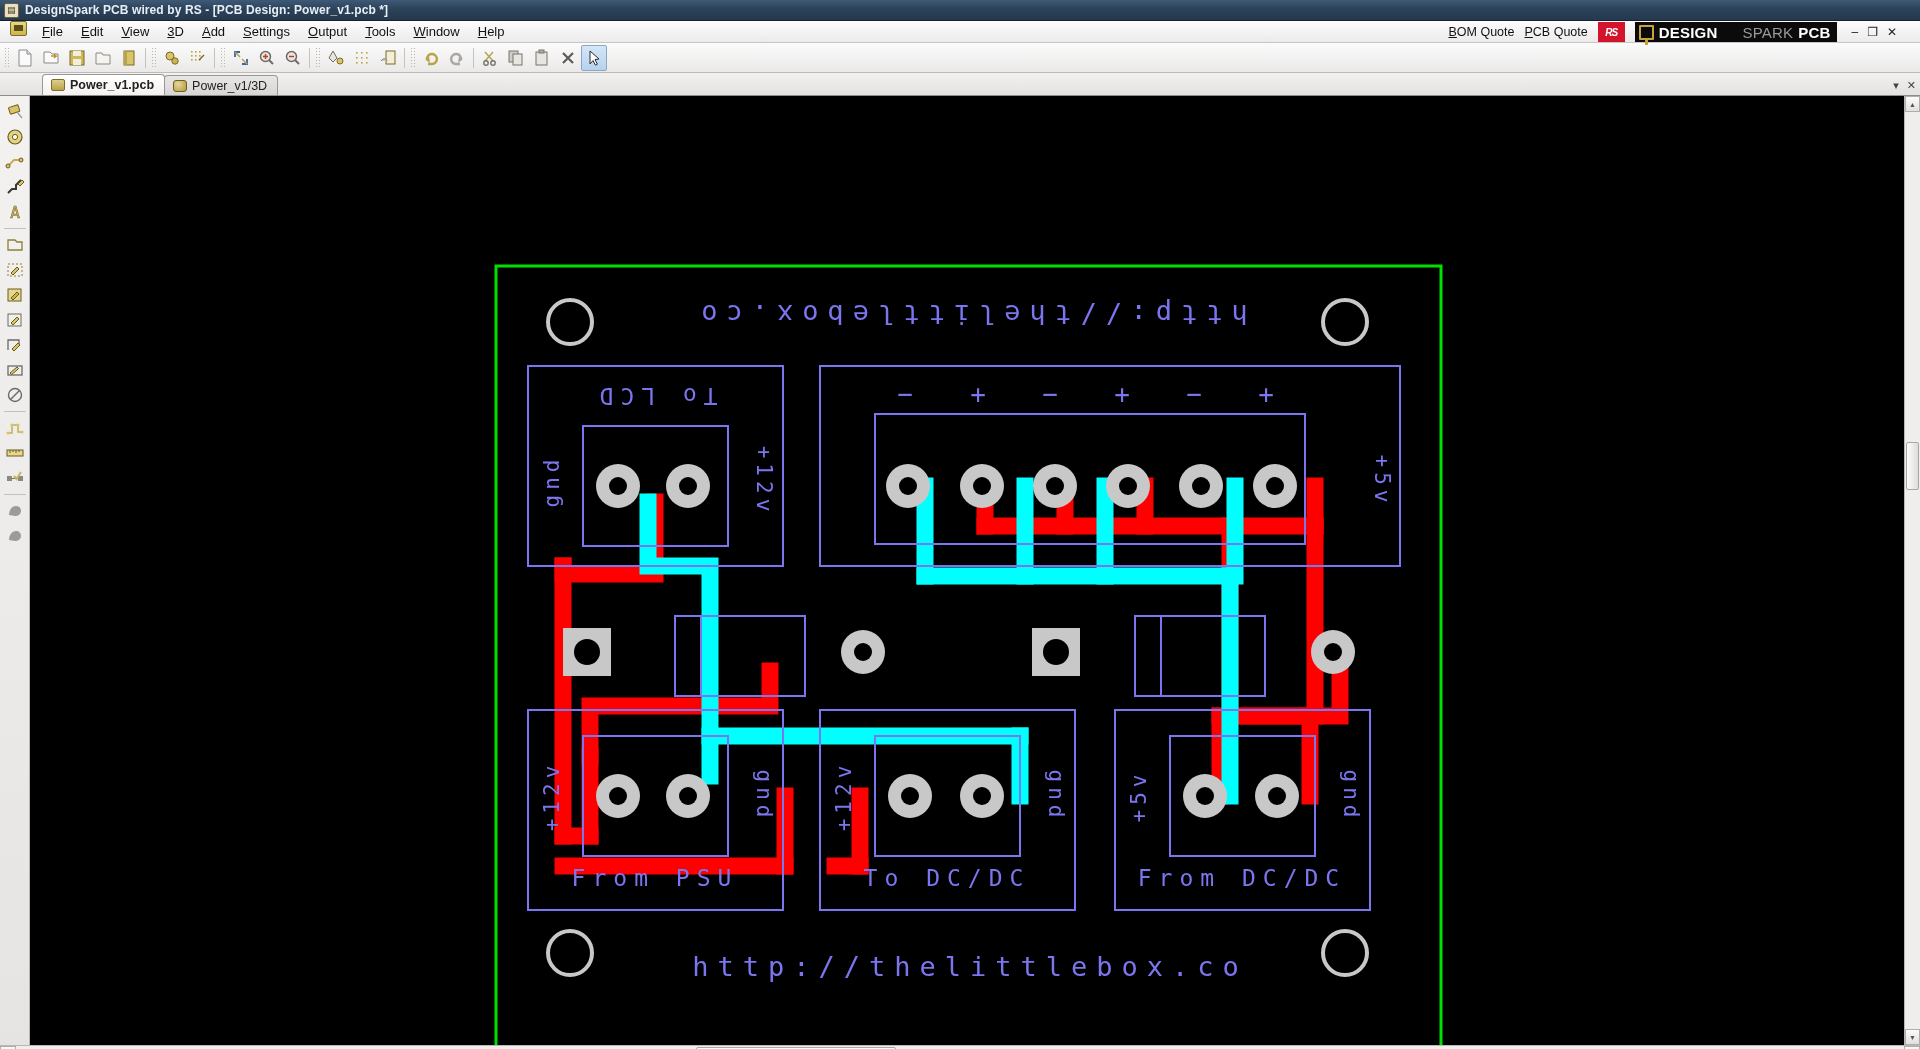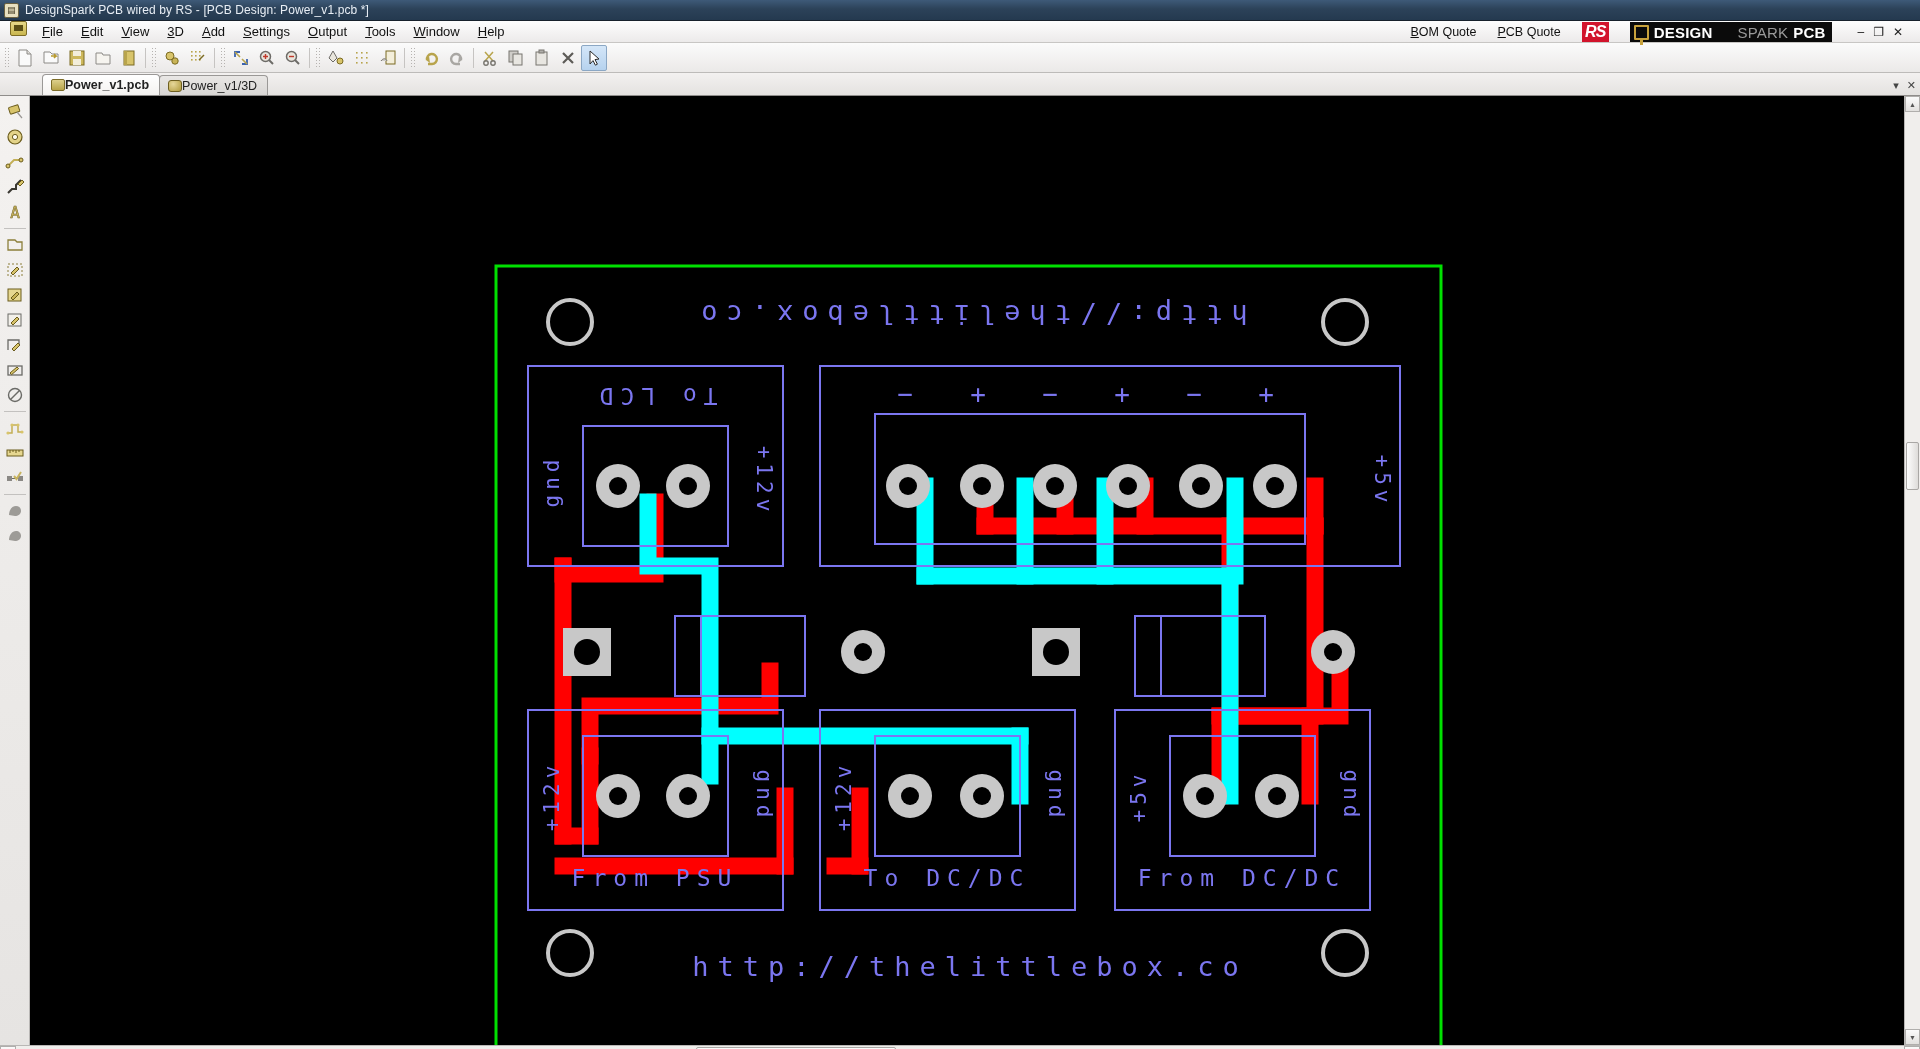--- a/index.html
+++ b/index.html
@@ -20,21 +20,21 @@
     color:#e8eef5;
     font-size:12px;
     border-bottom:1px solid #17212c;
   }
   #app-icon {
     width:15px;height:15px;background:#e8e0c0;
     border:1px solid #6a6040;border-radius:2px;
     display:flex;align-items:center;justify-content:center;
     font-size:9px;color:#403820;line-height:1;
   }
-  #title-text { white-space:nowrap; letter-spacing:.1px; }
+  #title-text { white-space:nowrap; letter-spacing:.1px;font-weight:bold; }
 
   
   #menurow {
     height:22px;width:100%;
     background:linear-gradient(#fdfdfd,#eceaea);
     border-bottom:1px solid #c8c6c4;
     display:flex;
     position:relative;
   }
   #menu-app-icon{
@@ -48,27 +48,27 @@
     background:#5b4f16;
   }
   .menu-item{
     padding:3px 9px;font-size:13px;color:#111;cursor:default;
     white-space:nowrap;
   }
   .menu-item u{ text-decoration:underline; }
 
   #brandzone{
     position:absolute;right:0;top:0;height:22px;
-    display:flex;align-items:center;gap:21px;padding-right:10px;
+    display:flex;align-items:center;gap:10px;padding-right:16px;
   }
   .quote-link{ font-size:12.5px;color:#111;cursor:pointer;white-space:nowrap; }
   .quote-link u{text-decoration:underline;}
   #rs-logo{
     width:27px;height:20px;background:#d2142c;color:#fff;
-    font-weight:bold;font-size:16px;font-style:italic;
+    font-weight:bold;font-size:10px;font-style:italic;
     display:flex;align-items:center;justify-content:center;
     letter-spacing:-1px;
   }
   #ds-banner{
     height:20px;background:#0b0b0b;color:#fff;
     display:flex;align-items:center;gap:5px;padding:0 7px 0 4px;
     font-size:15px;font-weight:bold;letter-spacing:.2px;
   }
   #ds-mark{
     width:15px;height:15px;border:2px solid #c8a23c;position:relative;border-radius:1px;
@@ -100,21 +100,21 @@
 
   
   #tabstrip{
     height:23px;width:100%;
     background:linear-gradient(#f3f1f0,#e4e2e0);
     border-bottom:1px solid #8f8d8b;
     display:flex;align-items:flex-end;padding-left:42px;
     position:relative;
   }
   .tab{
-    height:20px;display:flex;align-items:center;
+    height:20px;display:flex;align-items:center;gap:5px;
     padding:0 10px 0 8px;font-size:12.5px;
     border:1px solid #9a9896;border-bottom:none;
     border-radius:4px 4px 0 0;cursor:pointer;
     background:linear-gradient(#e9e7e5,#d8d6d4);
     color:#222;margin-right:-1px;
   }
   .tab.active{
     background:linear-gradient(#ffffff,#f4f2f0);
     font-weight:bold;z-index:2;height:21px;
   }

